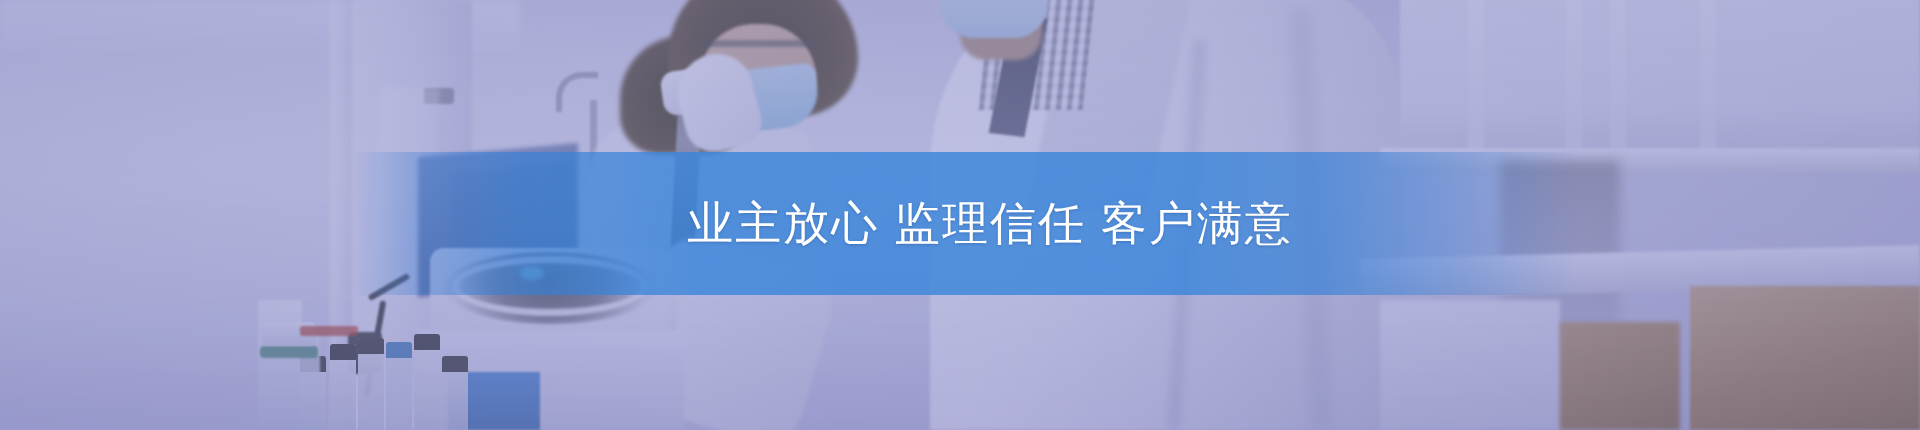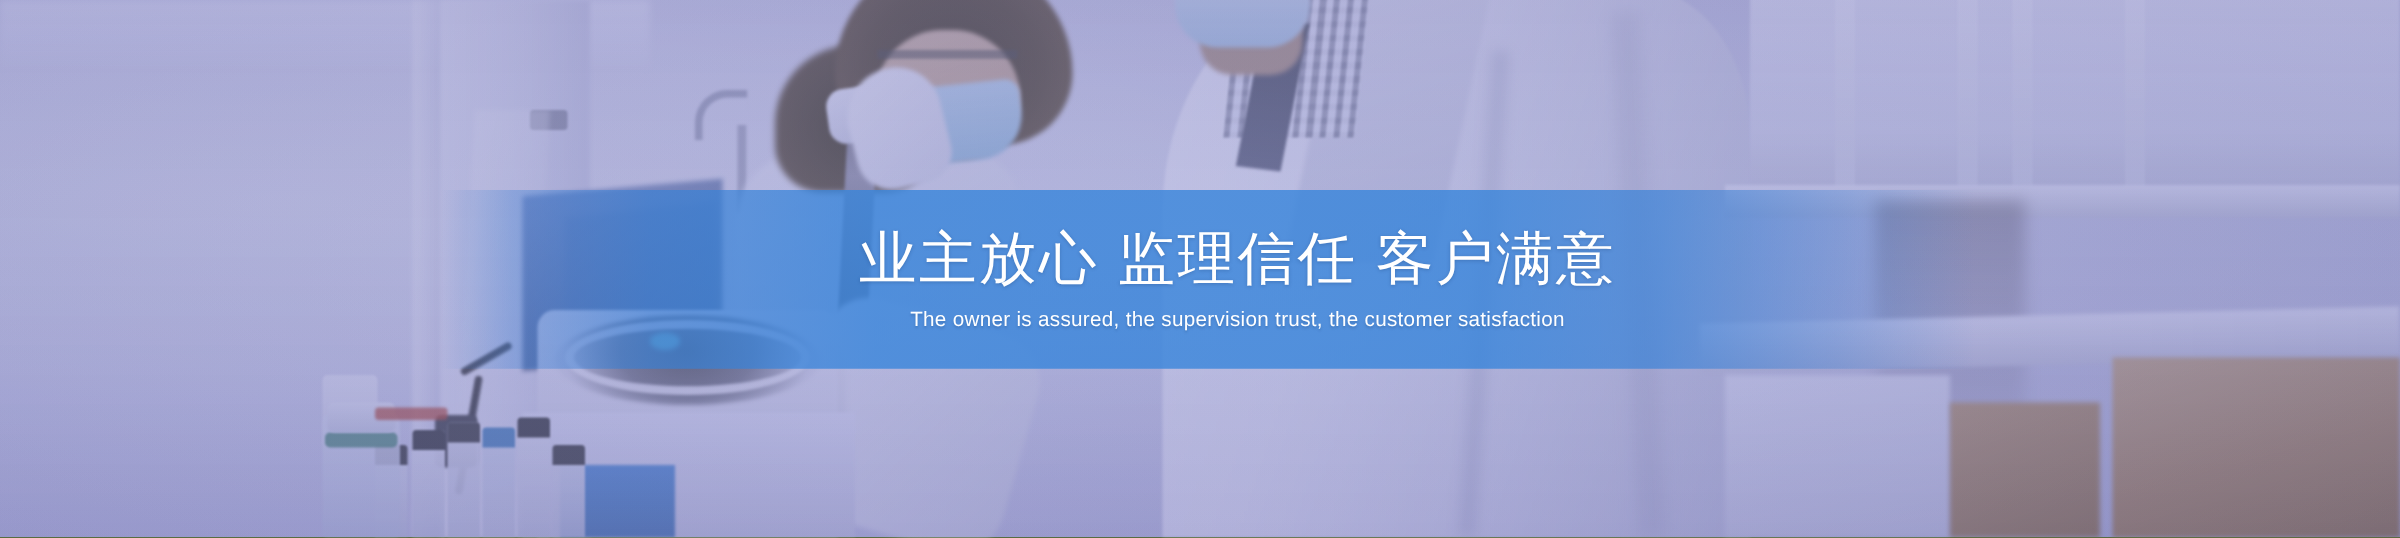--- a/index.html
+++ b/index.html
@@ -479,17 +479,16 @@
     <div class="layer carton"></div>
 
     <div class="grade"></div>
     <div class="grade2"></div>
     <div class="vignette"></div>
   </div>
 
   <div class="band">
     <div class="band-inner">
       <div class="headline">业主放心 监理信任  客户满意</div>
-      <div class="subtitle">The owner is assured, the supervision trust, the customer satisfaction</div>
     </div>
   </div>
 
 </div>
 
 </body></html>

